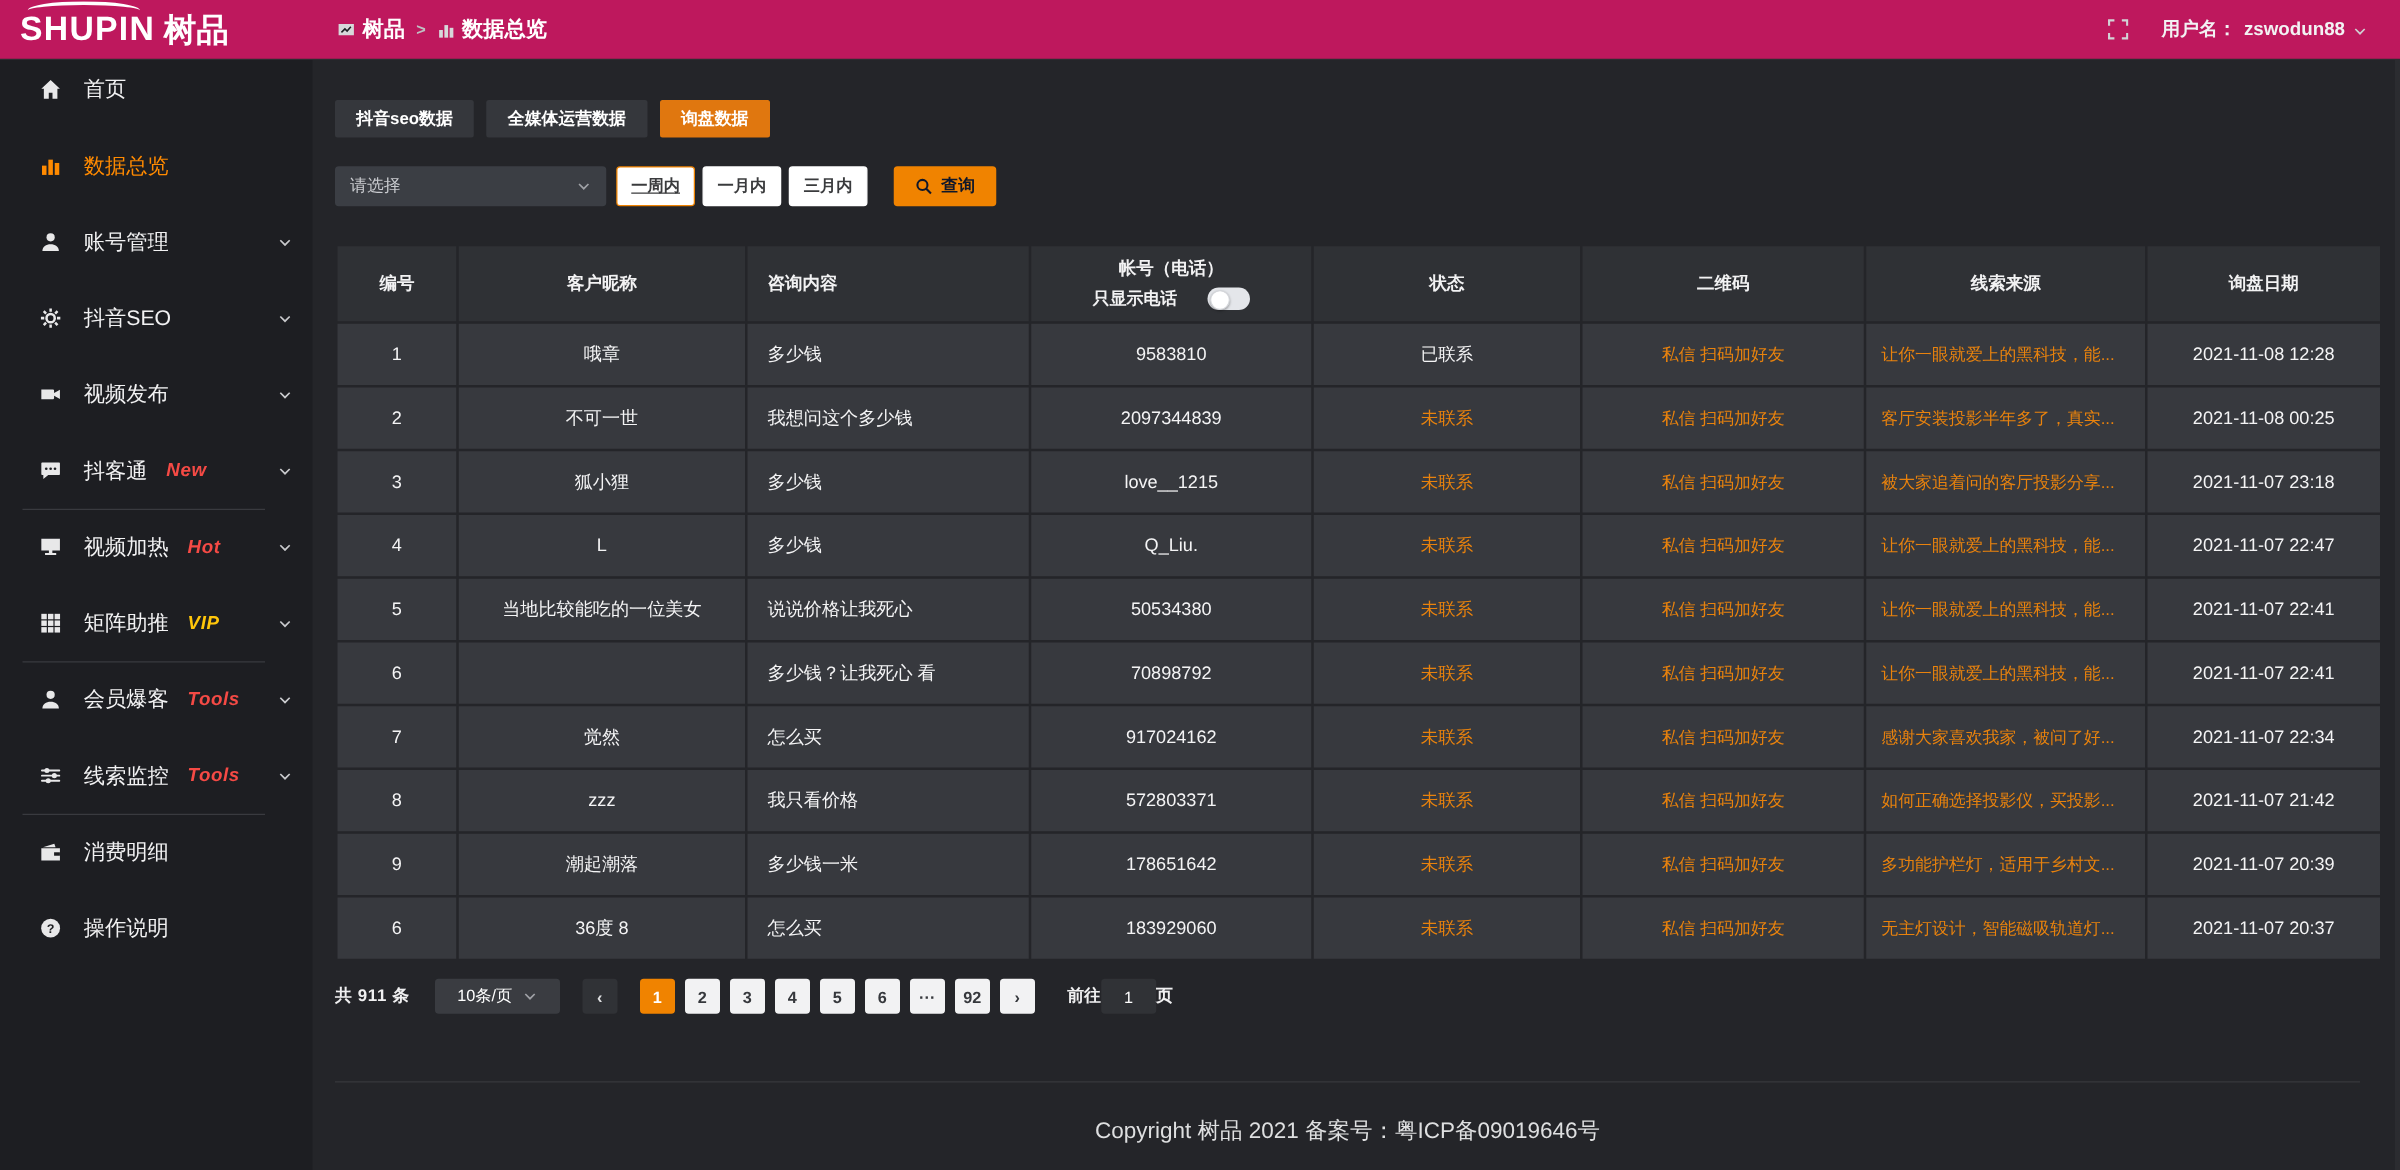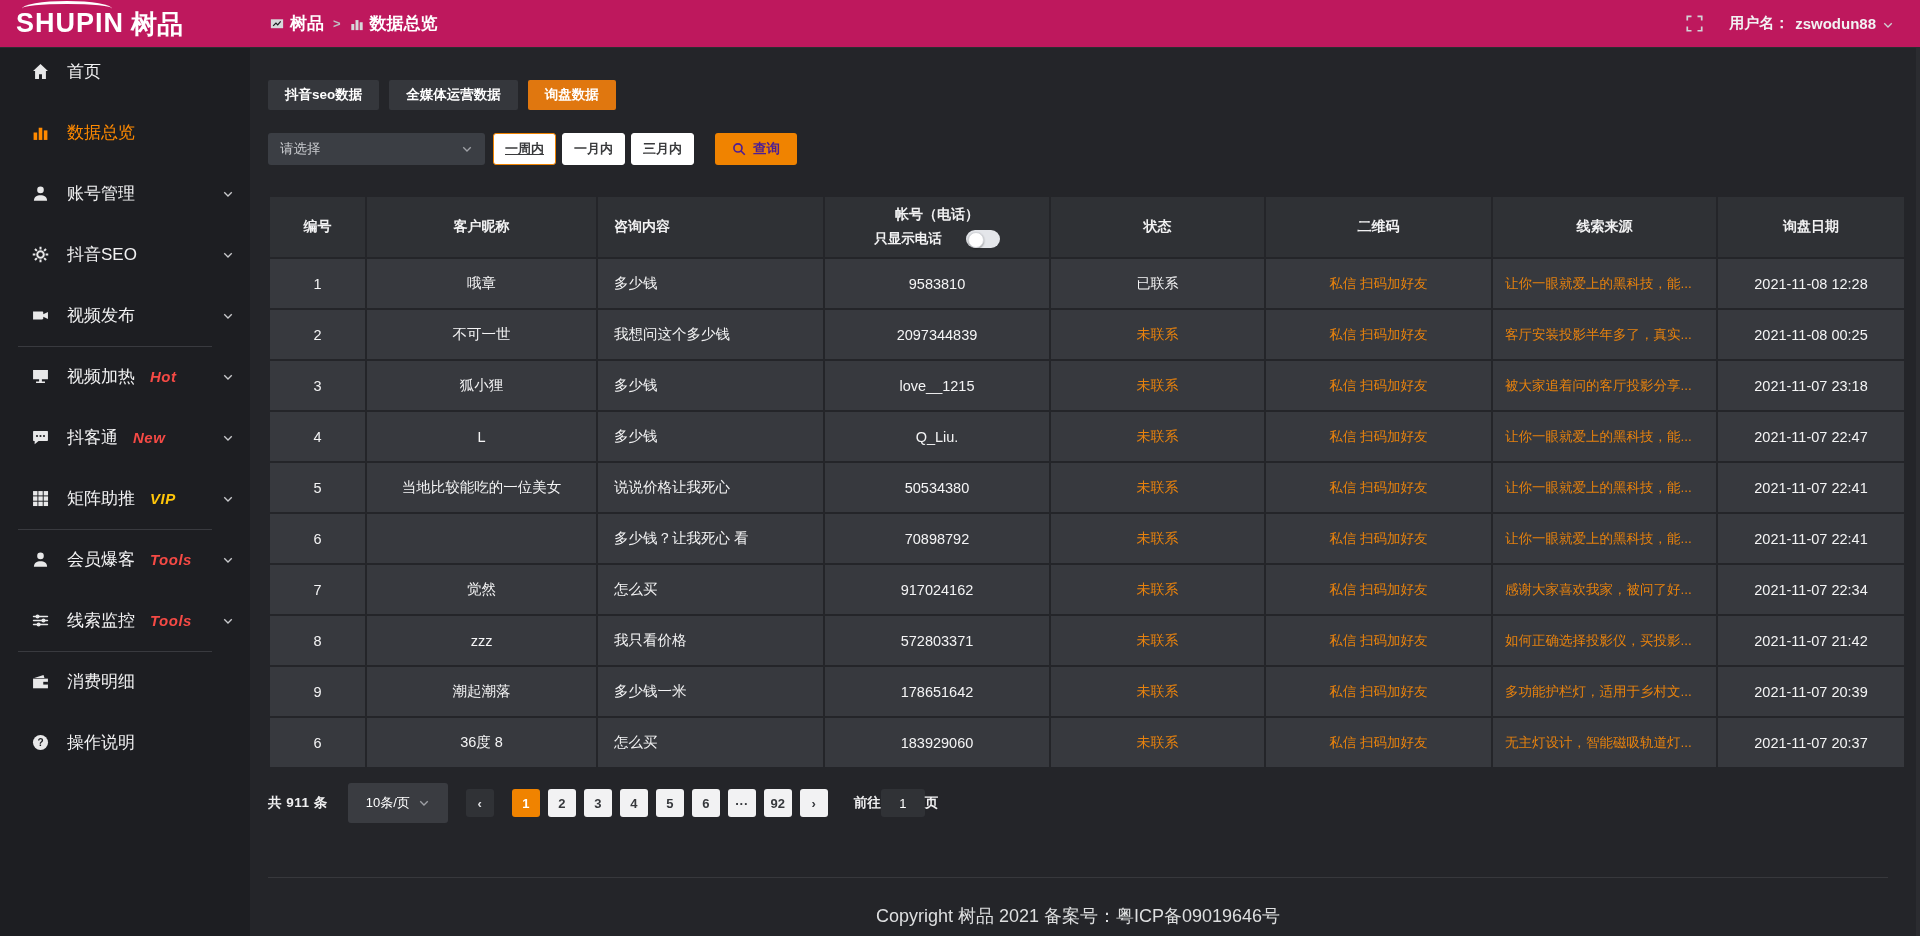--- a/index.html
+++ b/index.html
@@ -49,42 +49,42 @@
   .tab.active { background:#e0770f; }
 
   .filters { margin-top:23px; display:flex; align-items:center; }
   .select { width:217px; height:32px; background:#3b3e44; border-radius:3px; display:flex; align-items:center;
             padding:0 12px; font-size:13.5px; color:#c9cbcf; cursor:pointer; }
   .select .chev { margin-left:auto; color:#9fa1a6; }
   .period { height:32px; line-height:30px; padding:0 11px; margin-left:6px; background:#fff; color:#3a3b3d;
             font-size:13px; font-weight:bold; border-radius:3px; border:1px solid #fff; cursor:pointer; }
   .period:first-of-type { margin-left:8px; }
   .period.selected { border-color:#f08300;text-decoration:underline; }
-  .query-btn { margin-left:21px; height:32px; padding:0 17px; background:#f08300; color:#4c1d95; border:none;
+  .query-btn { margin-left:21px; height:32px; padding:0 17px; background:#f08300; color:#0f172a; border:none;
                border-radius:3px; font-size:13.5px; font-weight:bold; display:flex; align-items:center; gap:7px;
                cursor:pointer; font-family:inherit; }
 
   
   .tbl { margin-top:30px; width:1620px; table-layout:fixed; border-collapse:separate; border-spacing:2px; }
   .tbl th { height:60px; background:#2f3135; font-size:14px; font-weight:bold; color:#f2f2f3; text-align:center; }
   .tbl td { height:49px; background:#37393e; font-size:14.5px; color:#f4f4f5; text-align:center;
             overflow:hidden; white-space:nowrap; }
   .tbl td.al, .tbl th.al { text-align:left; padding-left:16px; }
   .th-sub { margin-top:6px; display:flex; align-items:center; justify-content:center; gap:24px; font-size:13.5px; font-weight:bold; }
   .toggle { width:34px; height:18px; border-radius:9px; background:#e4e6ea; position:relative; cursor:pointer; }
   .toggle::after { content:''; position:absolute; left:2px; top:2px; width:14px; height:14px; border-radius:50%;
                    background:#fff; border:1px solid #d4d6da; box-shadow:0 1px 2px rgba(0,0,0,.35); }
   .lnk { color:#e8820d; font-size:13.5px; cursor:pointer; }
   td .status.pending { color:#e8820d; font-size:14px; }
   td .status.contacted { color:#f4f4f5; font-size:14px; }
 
   
   .pager { margin-top:14px; display:flex; align-items:center; font-size:13px; color:#f0f0f1; }
   .pg-total { font-weight:bold; font-size:13.5px; letter-spacing:.5px; }
-  .pg-size { margin-left:20px; width:100px; height:40px; background:#3a3c41; border-radius:3px; display:flex;
+  .pg-size { margin-left:20px; width:100px; height:28px; background:#3a3c41; border-radius:3px; display:flex;
              align-items:center; justify-content:center; gap:8px; font-size:13px; color:#fff; cursor:pointer; }
   .pg-size .chev { color:#9fa1a6; }
   .pg { width:28px; height:28px; margin-left:8px; border:none; border-radius:3px; background:#f2f2f3; color:#36383c;
         font-size:13px; font-weight:bold; cursor:pointer; font-family:inherit; display:flex; align-items:center; justify-content:center; }
   .pg.dark { background:#303236; color:#dfe0e2; }
   .pg.active { background:#f08300; color:#fff; }
   .pg.first-gap { margin-left:18px; }
   .goto { margin-left:26px; display:flex; align-items:center; gap:0; font-size:13.5px; font-weight:bold; }
   .goto input { width:44px; height:28px; background:#303236; border:none; border-radius:3px; color:#fff;
                 text-align:center; font-size:13px; font-family:inherit; }
@@ -205,47 +205,47 @@
           </svg>
         </span>
       <span>视频发布</span>
 
       <span class="side-chev">
           <svg viewBox="0 0 16 16" width="12" height="12" fill="none" stroke="currentColor" stroke-width="1.8">
             <path d="M3 5.6 8 10.6 13 5.6"></path>
           </svg>
         </span>
     </div>
-      <div class="side-item group-start">
-      <span class="ico">
-          <svg viewBox="0 0 16 16" width="17" height="17" fill="currentColor">
-            <path d="M1 1.8h14v8.9H9.3v1.9h2.9v1.6H3.8v-1.6h2.9v-1.9H1z"></path>
-          </svg>
-        </span>
-      <span>视频加热</span>
-      <i class="badge red">Hot</i>
-      <span class="side-chev">
-          <svg viewBox="0 0 16 16" width="12" height="12" fill="none" stroke="currentColor" stroke-width="1.8">
-            <path d="M3 5.6 8 10.6 13 5.6"></path>
-          </svg>
-        </span>
-    </div>
       <div class="side-item">
       <span class="ico">
           <svg viewBox="0 0 16 16" width="17" height="17">
             <path fill="currentColor" d="M1.6 1.8h12.8c.3 0 .6.3.6.6v8.3c0 .3-.3.6-.6.6H6.2l-3.7 3v-3H1.6c-.3 0-.6-.3-.6-.6V2.4c0-.3.3-.6.6-.6z"></path>
             <g fill="#1d1e22">
               <circle cx="4.7" cy="6.6" r="1"></circle>
               <circle cx="8" cy="6.6" r="1"></circle>
               <circle cx="11.3" cy="6.6" r="1"></circle>
             </g>
           </svg>
         </span>
       <span>抖客通</span>
       <i class="badge red">New</i>
+      <span class="side-chev">
+          <svg viewBox="0 0 16 16" width="12" height="12" fill="none" stroke="currentColor" stroke-width="1.8">
+            <path d="M3 5.6 8 10.6 13 5.6"></path>
+          </svg>
+        </span>
+    </div>
+      <div class="side-item group-start">
+      <span class="ico">
+          <svg viewBox="0 0 16 16" width="17" height="17" fill="currentColor">
+            <path d="M1 1.8h14v8.9H9.3v1.9h2.9v1.6H3.8v-1.6h2.9v-1.9H1z"></path>
+          </svg>
+        </span>
+      <span>视频加热</span>
+      <i class="badge red">Hot</i>
       <span class="side-chev">
           <svg viewBox="0 0 16 16" width="12" height="12" fill="none" stroke="currentColor" stroke-width="1.8">
             <path d="M3 5.6 8 10.6 13 5.6"></path>
           </svg>
         </span>
     </div>
       <div class="side-item">
       <span class="ico">
           <svg viewBox="0 0 16 16" width="17" height="17" fill="currentColor">
             <rect x="1" y="1" width="4.1" height="4.1"></rect>

